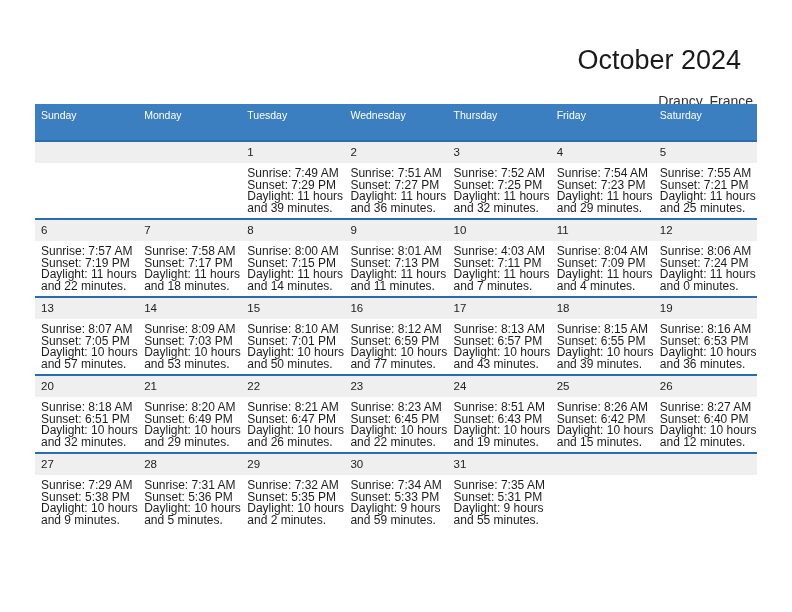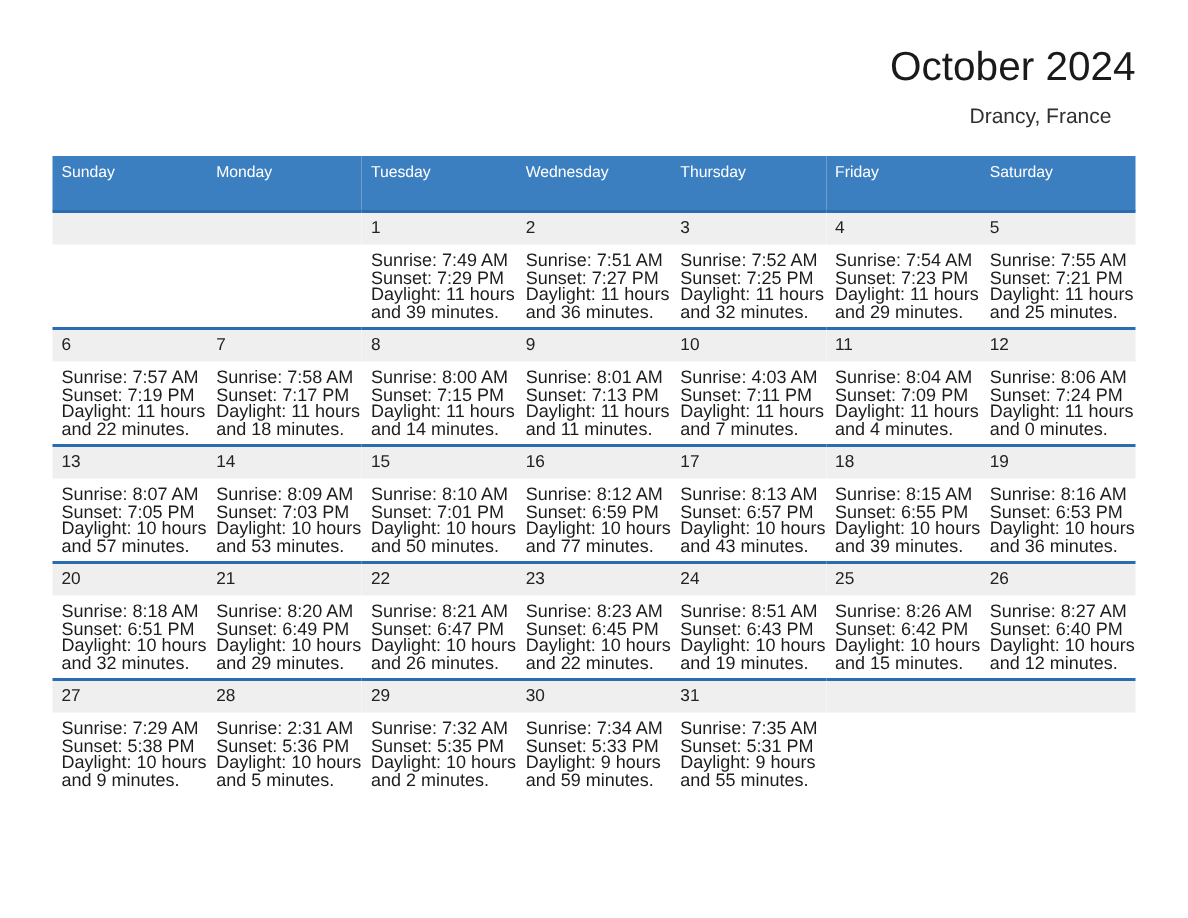--- a/index.html
+++ b/index.html
@@ -65,27 +65,27 @@
     position: absolute;
     right: 0;
     top: 0;
     text-align: right;
   }
   .cal-title {
     font-size: 27px;
     color: #1a1a1a;
     line-height: 32px;
     font-weight: normal;
-    margin: 0;
+    margin: 16px;
   }
   .cal-subtitle {
     font-size: 14px;
     color: #303030;
     line-height: 18px;
-    margin: 8px 16px 0 0;
+    margin: 8px 4px 0 0;
   }
 
   
   .calendar {
     position: absolute;
     left: 35px;
     top: 104px;
     width: 722px;
     border-collapse: collapse;
     table-layout: fixed;
@@ -409,21 +409,21 @@
             <div class="daybody">
               <div>Sunrise: 7:29 AM</div>
               <div>Sunset: 5:38 PM</div>
               <div>Daylight: 10 hours</div>
               <div>and 9 minutes.</div>
             </div>
           </td>
           <td>
             <span class="daynum">28</span>
             <div class="daybody">
-              <div>Sunrise: 2:31 AM</div>
+              <div>Sunrise: 7:31 AM</div>
               <div>Sunset: 5:36 PM</div>
               <div>Daylight: 10 hours</div>
               <div>and 5 minutes.</div>
             </div>
           </td>
           <td>
             <span class="daynum">29</span>
             <div class="daybody">
               <div>Sunrise: 7:32 AM</div>
               <div>Sunset: 5:35 PM</div>

